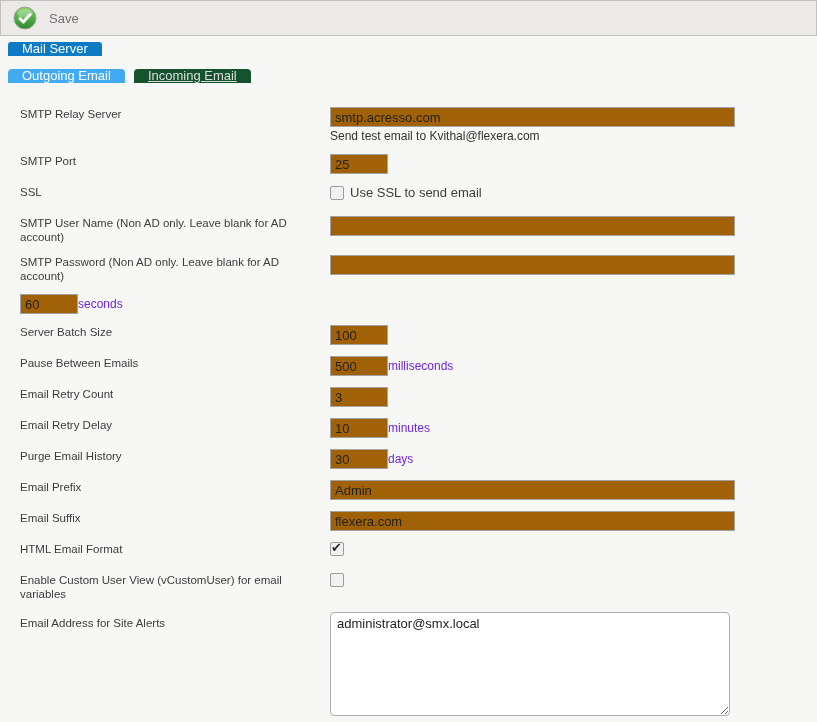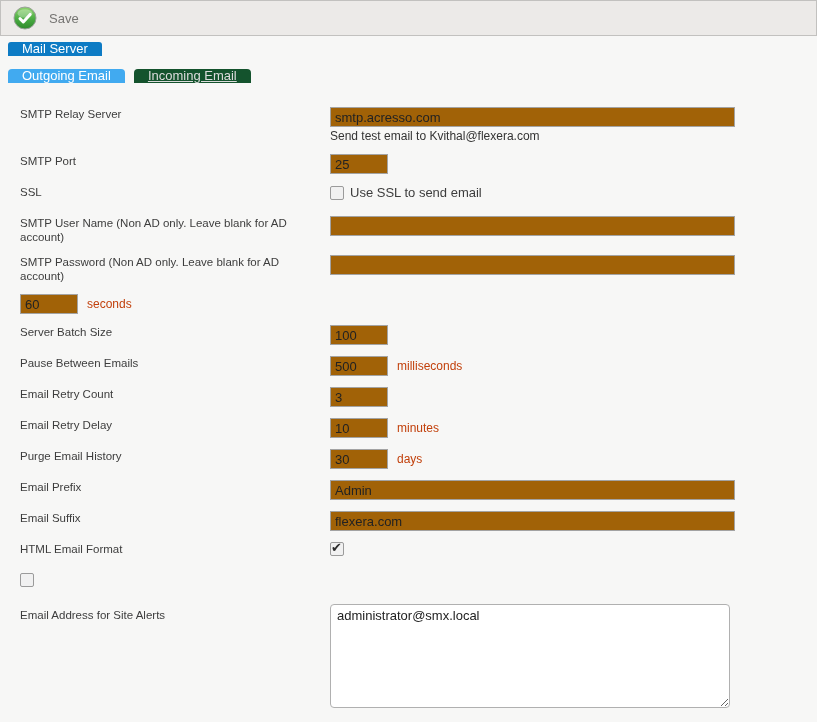--- a/index.html
+++ b/index.html
@@ -48,21 +48,21 @@
   }
   .field { display: flex; align-items: center; }
   .field.stack { flex-direction: column; align-items: flex-start; }
   input.txt {
     height: 20px; border: 1px solid #a3a3a3; background: #a16207;
     font-family: "Liberation Sans", sans-serif; font-size: 13px; color: #222;
     padding: 1px 4px; border-radius: 0; outline: none;
   }
   input.txt.wide { width: 405px; }
   input.txt.small { width: 58px; }
-  .unit { font-size: 12px; color: #c2410c; margin-left: 9px; }
+  .unit { font-size: 12px; color: #6d28d9; margin-left: 0; }
   .test-link {
     font-size: 12px; color: #333; 
     margin-top: 2px; cursor: pointer; display: inline-block;
   }
   input.cbx {
     -webkit-appearance: none; appearance: none;
     width: 14px; height: 14px; margin: 0;
     background: #f1f1f1; border: 1px solid #9b9b9b; border-radius: 2px;
     position: relative; cursor: pointer; flex-shrink: 0;
   }
@@ -210,20 +210,21 @@
   </div>
 
   <div class="row">
     <label class="lbl">HTML Email Format</label>
     <div class="field">
       <input class="cbx" type="checkbox" checked="checked" style="">
     </div>
   </div>
 
   <div class="row">
+    <label class="lbl">Enable Custom User View (vCustomUser) for email variables</label>
     <div class="field">
       <input class="cbx" type="checkbox" style="">
     </div>
   </div>
 
   <div class="row" style="align-items:flex-start;">
     <label class="lbl" style="margin-top:4px;">Email Address for Site Alerts</label>
     <div class="field stack">
       <textarea class="area" style="">administrator@smx.local</textarea>
 

